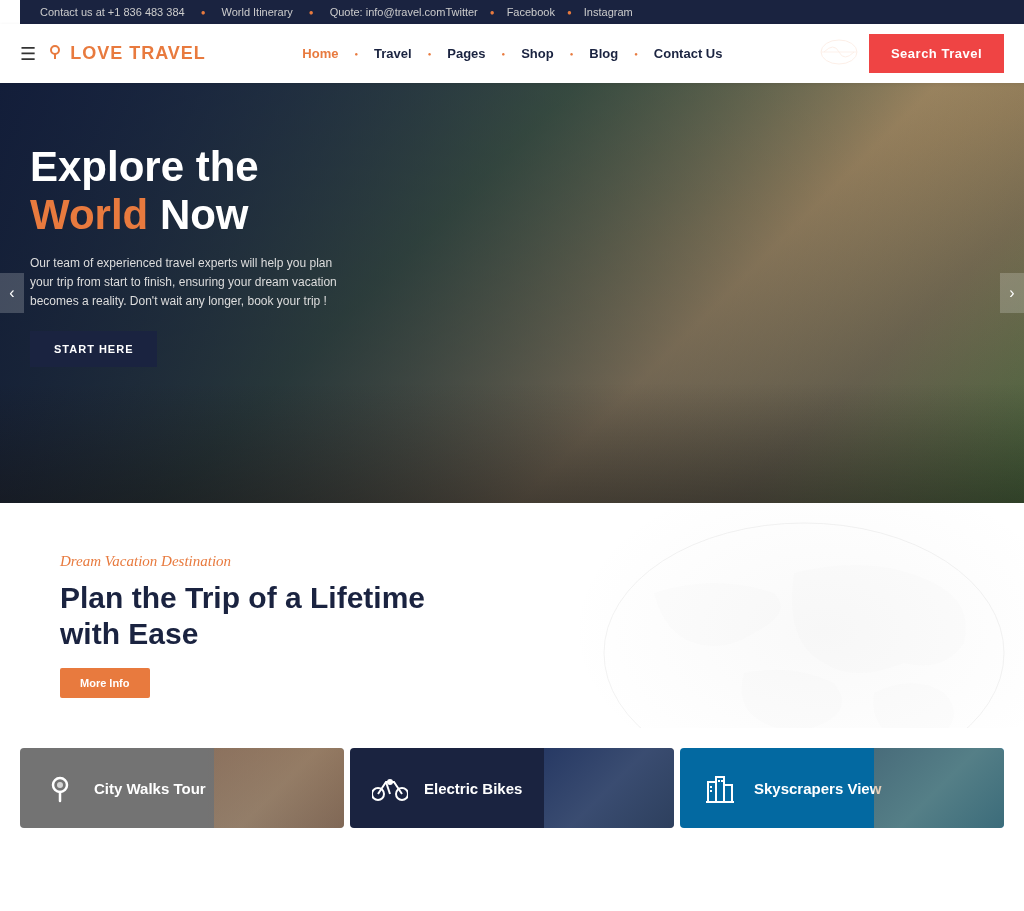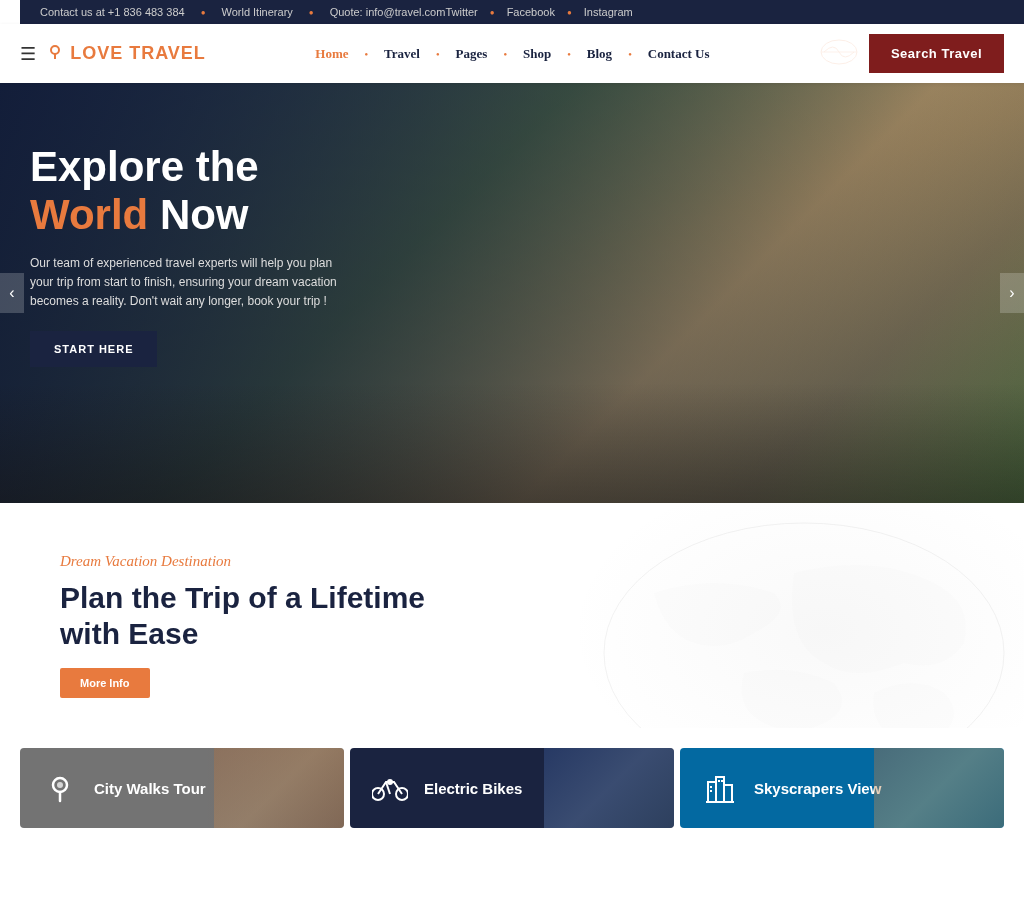--- a/index.html
+++ b/index.html
@@ -32,27 +32,27 @@
       z-index: 10;
       box-shadow: 0 1px 4px rgba(0,0,0,0.08);
     }
     .header-left { display: flex; align-items: center; gap: 10px; }
     .hamburger { font-size: 18px; cursor: pointer; color: #333; }
     .logo { display: flex; align-items: center; gap: 6px; }
     .logo-icon { color: #e87a3e; font-size: 16px; }
     .logo-text { font-size: 18px; font-weight: 800; color: #1a2340; letter-spacing: 1px; text-transform: uppercase; }
     .logo-text span { color: #e87a3e; }
     .nav { display: flex; gap: 6px; align-items: center; }
-    .nav a { text-decoration: none; color: #1a2340; font-size: 13px; font-weight: 600; padding: 6px 10px; display: flex; align-items: center; gap: 3px; font-family: Liberation Serif, serif; }
+    .nav a { text-decoration: none; color: #1a2340; font-size: 13px; font-weight: 600; padding: 6px 10px; display: flex; align-items: center; gap: 3px; }
     .nav a.active { color: #e87a3e; }
     .nav .nav-dot { color: #e87a3e; font-size: 6px; }
     .header-right-section { display: flex; align-items: center; }
     .header-map-icon { margin-right: 10px; opacity: 0.4; }
     .search-btn {
-      background: #7f1d1d;
+      background: #ef4444;
       color: #fff;
       border: none;
       padding: 12px 22px;
       font-size: 13px;
       font-weight: 700;
       cursor: pointer;
       letter-spacing: 0.5px;
     }
 
     

